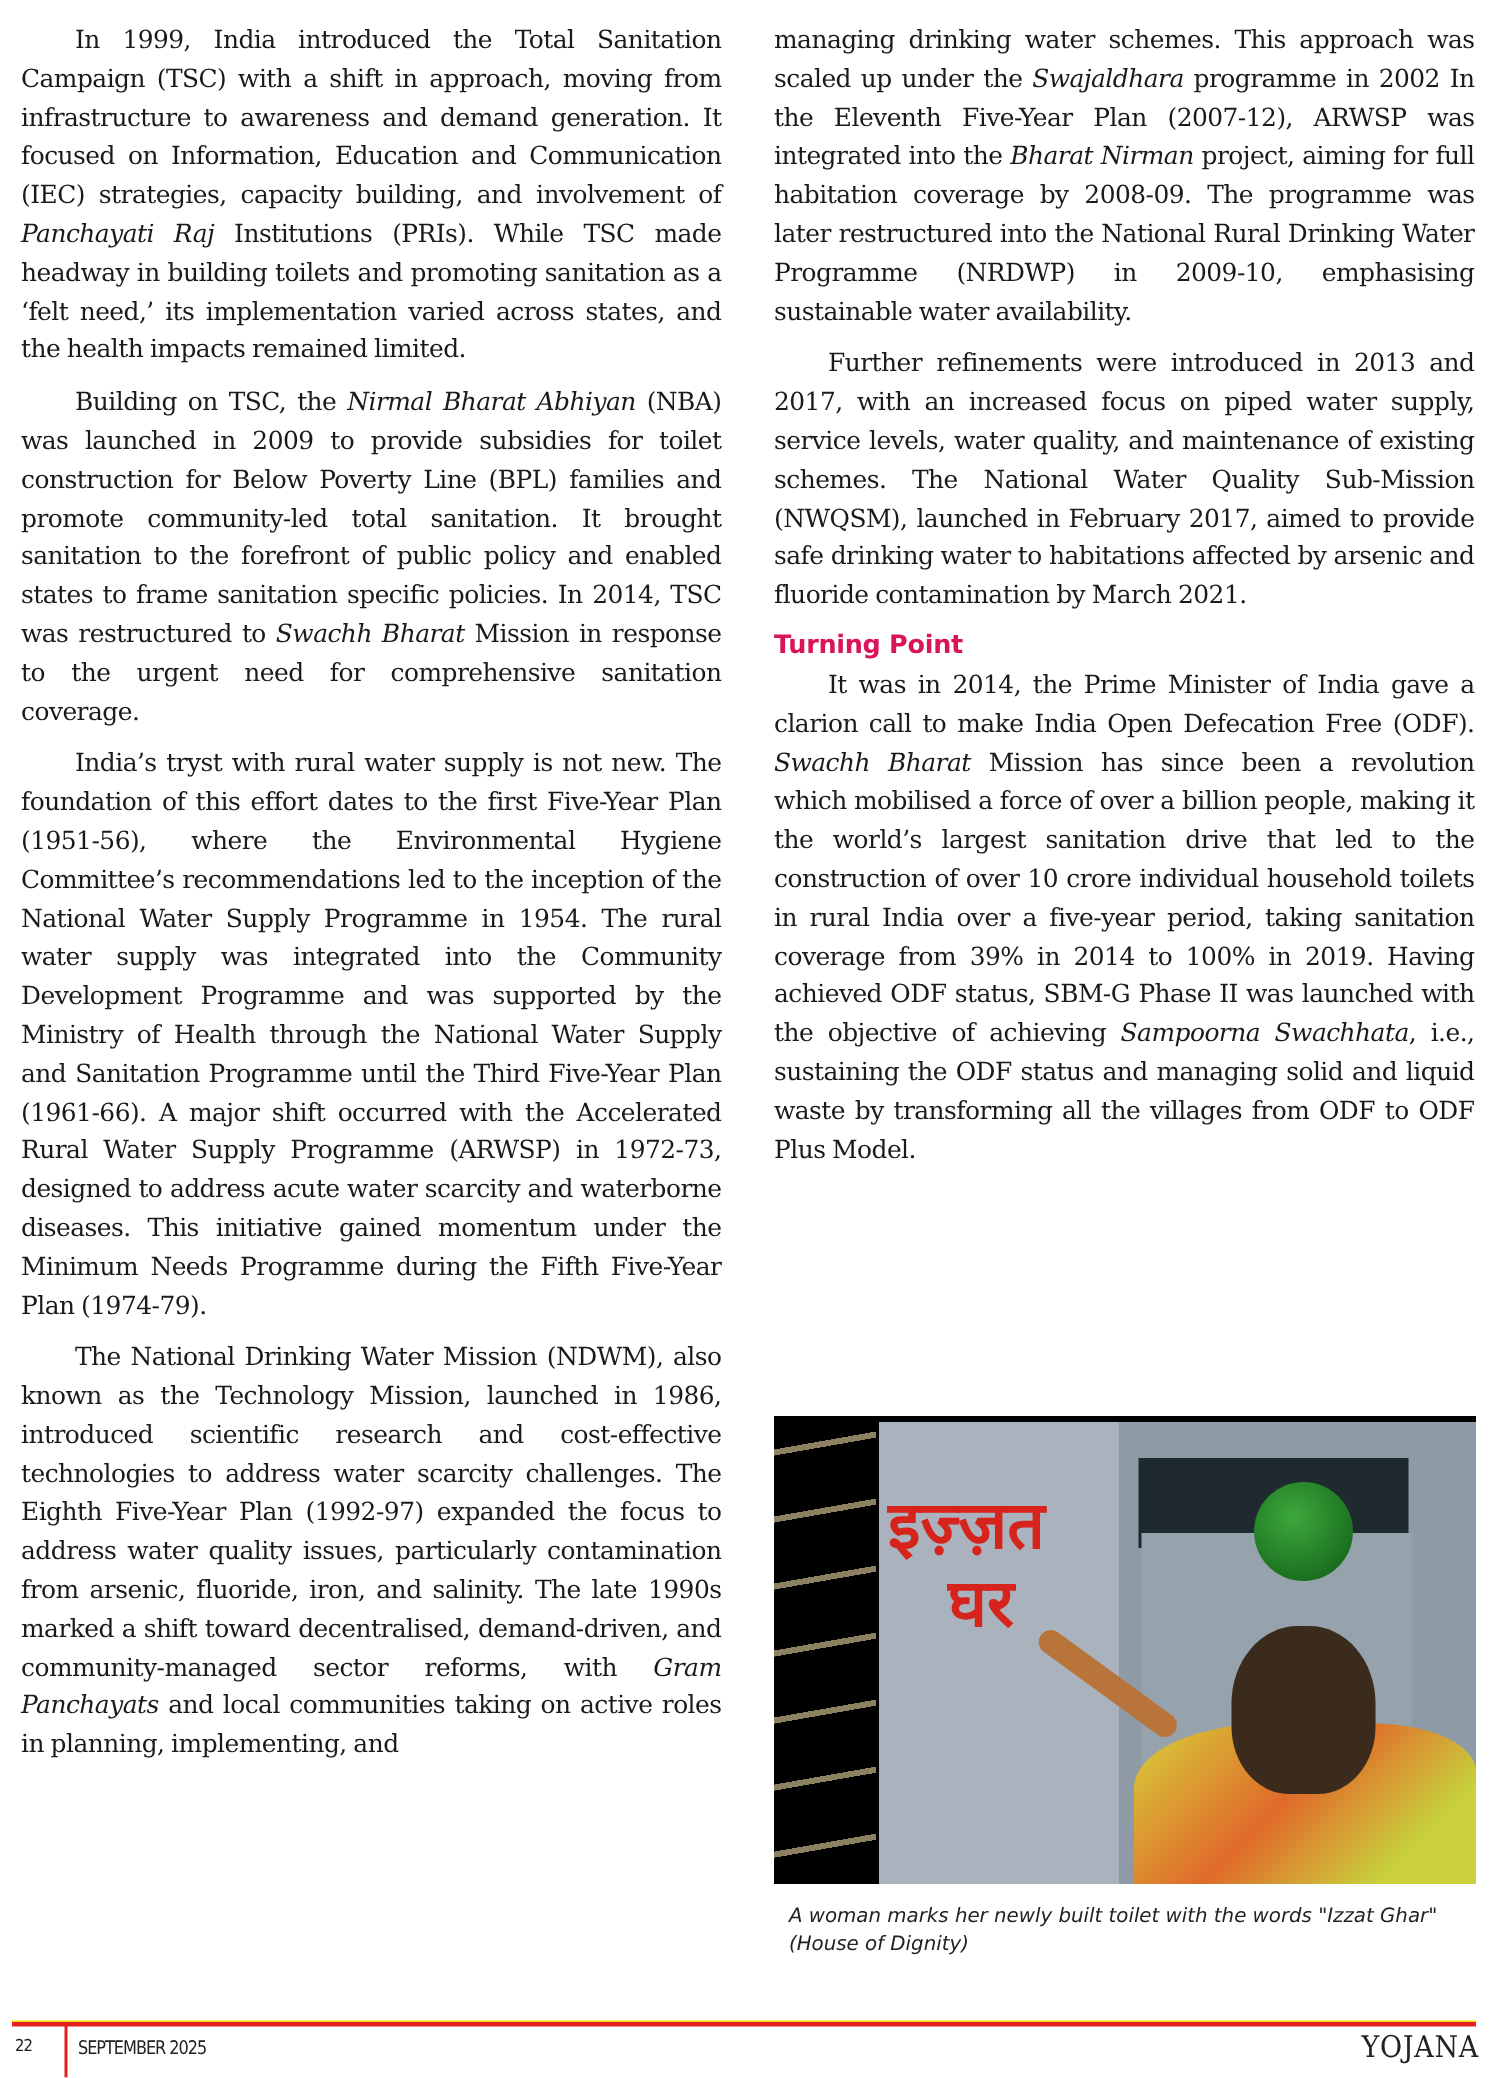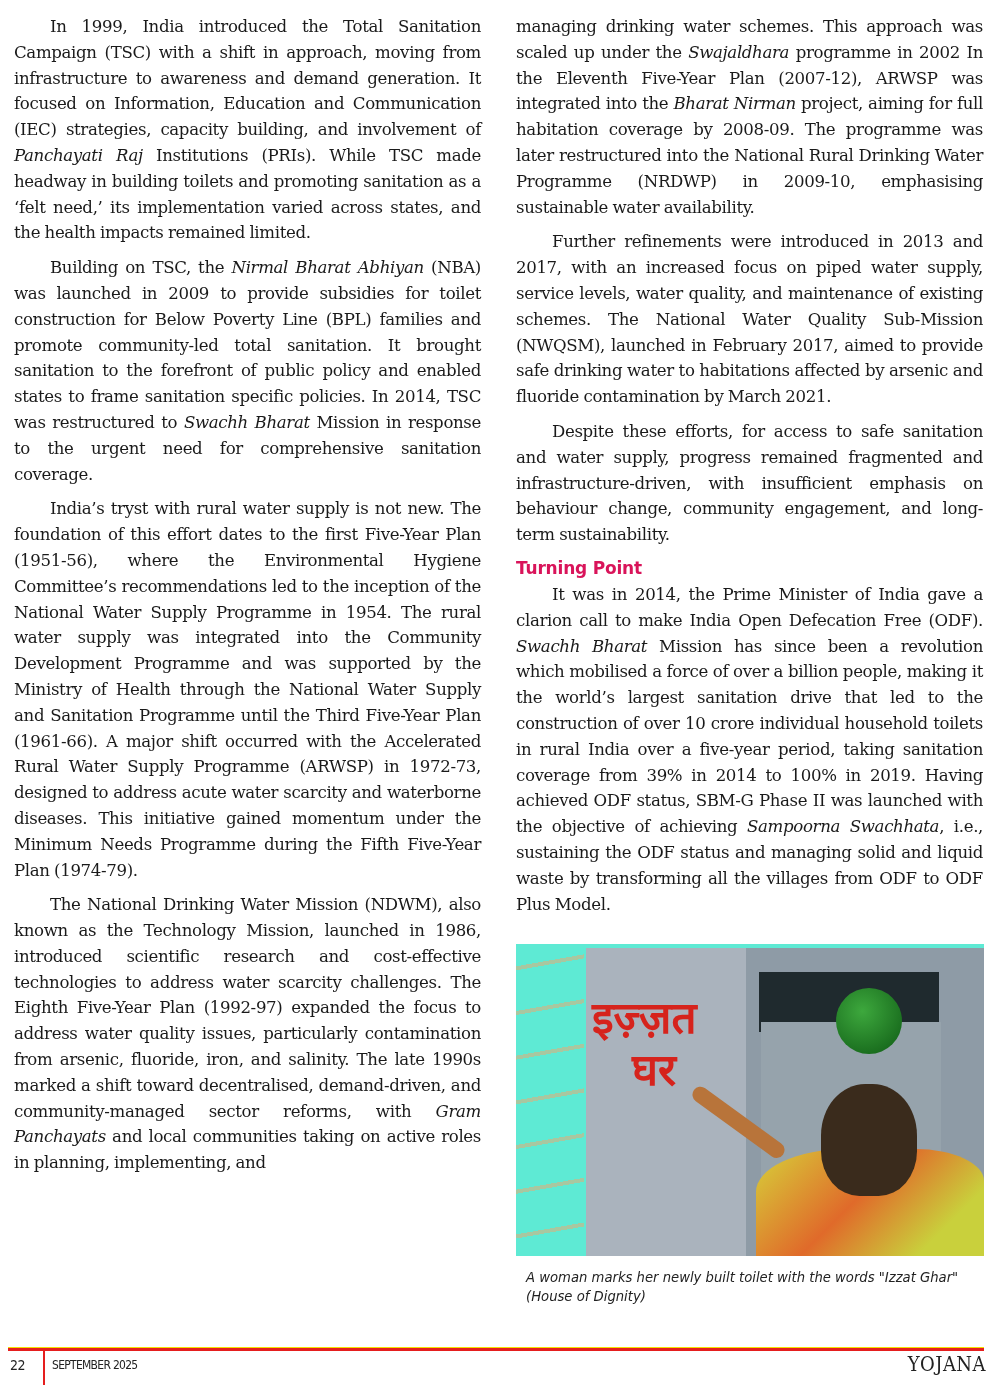--- a/index.html
+++ b/index.html
@@ -8,59 +8,58 @@
   .col { position: absolute; top: 14px; width: 467px; }
   .col-left { left: 14px; }
   .col-right { left: 516px; }
   .para { font-size: 16.6px; line-height: 25.8px; text-align: justify; margin: 0 0 9px 0;
           letter-spacing: -0.35px; word-spacing: -0.5px; hyphens: none; }
   .para.indent { text-indent: 36px; }
   .para em { font-style: italic; }
   .heading { font-family: "DejaVu Sans", "Liberation Sans", sans-serif; font-weight: bold;
              font-size: 17px; color: #d9145a; margin: 10px 0 4px 0; letter-spacing: -0.2px; }
   .figure { position: absolute; left: 516px; top: 944px; width: 468px; }
-  .photo { position: relative; width: 468px; height: 312px; overflow: hidden; background: #5eead4; }
+  .photo { position: relative; width: 468px; height: 312px; overflow: hidden; background: #000000; }
   .photo .wall { position: absolute; left: 70px; top: 4px; width: 160px; height: 308px; background: #aab3bd; }
   .photo .frame { position: absolute; left: 230px; top: 4px; width: 238px; height: 308px; background: #8e9ba6; }
   .photo .window { position: absolute; left: 243px; top: 28px; width: 180px; height: 60px; background: #1f2a2e; }
   .photo .pane { position: absolute; left: 245px; top: 78px; width: 180px; height: 220px; background: #96a3ac; }
   .photo .ball { position: absolute; left: 320px; top: 44px; width: 66px; height: 66px; border-radius: 50%; background: radial-gradient(circle at 40% 35%, #3da83d, #0e5a14); }
   .photo .hindi { position: absolute; left: 76px; top: 48px; font-family: "DejaVu Sans", sans-serif; font-weight: bold; color: #d6231c; font-size: 44px; line-height: 52px; }
   .photo .woman-head { position: absolute; left: 305px; top: 140px; width: 96px; height: 112px; border-radius: 46% 46% 40% 40%; background: #3a2b1c; }
   .photo .woman-body { position: absolute; left: 240px; top: 205px; width: 228px; height: 107px; border-radius: 40% 30% 0 0; background: linear-gradient(135deg, #d6d23a, #e06a2a 45%, #c9d03c 80%); }
   .photo .arm { position: absolute; left: 178px; top: 138px; width: 110px; height: 16px; background: #b8743a; transform: rotate(36deg); transform-origin: left center; border-radius: 8px; }
   .photo .bricks { position: absolute; left: 0; top: 0; width: 68px; height: 312px;
       background: repeating-linear-gradient(170deg, transparent 0 22px, #c8b88a 22px 26px, transparent 26px 44px); opacity: 0.7; }
   .caption { font-family: "DejaVu Sans", "Liberation Sans", sans-serif; font-style: italic; font-size: 13.2px;
              line-height: 19px; color: #222; margin-top: 12px; padding: 0 10px; }
   .footer-rule { position: absolute; left: 8px; top: 1347px; width: 976px; height: 4px;
                  background: linear-gradient(to bottom, #f3e000 0 1px, #e51e1e 1px 4px); }
   .footer-vbar { position: absolute; left: 43px; top: 1349px; width: 2px; height: 36px; background: #e51e1e; }
   .page-num { position: absolute; left: 10px; top: 1357px; font-family: "DejaVu Sans Condensed", "DejaVu Sans", sans-serif;
-              font-size: 14px; color: #222; letter-spacing: -0.6px; }
+              font-size: 11px; color: #222; letter-spacing: -0.6px; }
   .issue-date { position: absolute; left: 52px; top: 1357px; font-family: "DejaVu Sans", sans-serif; font-size: 12.5px;
                 color: #222; letter-spacing: -0.8px; transform: scaleX(0.86); transform-origin: left; }
   .brand { position: absolute; right: 14px; top: 1352px; font-family: "DejaVu Serif", serif; font-size: 20px;
            letter-spacing: 0.5px; color: #222; transform: scaleX(0.9); transform-origin: right; }
 </style>
 </head>
 <body>
 
 <div class="col col-left">
     <p class="para indent"><span>In 1999, India introduced the Total Sanitation Campaign (TSC) with a shift in approach, moving from infrastructure to awareness and demand generation. It focused on Information, Education and Communication (IEC) strategies, capacity building, and involvement of </span><em>Panchayati Raj</em><span> Institutions (PRIs). While TSC made headway in building toilets and promoting sanitation as a ‘felt need,’ its implementation varied across states, and the health impacts remained limited.</span></p>
     <p class="para indent"><span>Building on TSC, the </span><em>Nirmal Bharat Abhiyan</em><span> (NBA) was launched in 2009 to provide subsidies for toilet construction for Below Poverty Line (BPL) families and promote community-led total sanitation. It brought sanitation to the forefront of public policy and enabled states to frame sanitation specific policies. In 2014, TSC was restructured to </span><em>Swachh Bharat</em><span> Mission in response to the urgent need for comprehensive sanitation coverage.</span></p>
     <p class="para indent"><span>India’s tryst with rural water supply is not new. The foundation of this effort dates to the first Five-Year Plan (1951-56), where the Environmental Hygiene Committee’s recommendations led to the inception of the National Water Supply Programme in 1954. The rural water supply was integrated into the Community Development Programme and was supported by the Ministry of Health through the National Water Supply and Sanitation Programme until the Third Five-Year Plan (1961-66). A major shift occurred with the Accelerated Rural Water Supply Programme (ARWSP) in 1972-73, designed to address acute water scarcity and waterborne diseases. This initiative gained momentum under the Minimum Needs Programme during the Fifth Five-Year Plan (1974-79).</span></p>
     <p class="para indent"><span>The National Drinking Water Mission (NDWM), also known as the Technology Mission, launched in 1986, introduced scientific research and cost-effective technologies to address water scarcity challenges. The Eighth Five-Year Plan (1992-97) expanded the focus to address water quality issues, particularly contamination from arsenic, fluoride, iron, and salinity. The late 1990s marked a shift toward decentralised, demand-driven, and community-managed sector reforms, with </span><em>Gram Panchayats</em><span> and local communities taking on active roles in planning, implementing, and</span></p>
   </div>
 
 <div class="col col-right">
   <div>
       <p class="para"><span>managing drinking water schemes. This approach was scaled up under the </span><em>Swajaldhara</em><span> programme in 2002 In the Eleventh Five-Year Plan (2007-12), ARWSP was integrated into the </span><em>Bharat Nirman</em><span> project, aiming for full habitation coverage by 2008-09. The programme was later restructured into the National Rural Drinking Water Programme (NRDWP) in 2009-10, emphasising sustainable water availability.</span></p>
       <p class="para indent"><span>Further refinements were introduced in 2013 and 2017, with an increased focus on piped water supply, service levels, water quality, and maintenance of existing schemes. The National Water Quality Sub-Mission (NWQSM), launched in February 2017, aimed to provide safe drinking water to habitations affected by arsenic and fluoride contamination by March 2021.</span></p>
-      <p class="para indent"><span>Despite these efforts, for access to safe sanitation and water supply, progress remained fragmented and infrastructure-driven, with insufficient emphasis on behaviour change, community engagement, and long-term sustainability.</span></p>
     </div>
   <div class="heading">Turning Point</div>
   <div>
       <p class="para indent"><span>It was in 2014, the Prime Minister of India gave a clarion call to make India Open Defecation Free (ODF). </span><em>Swachh Bharat</em><span> Mission has since been a revolution which mobilised a force of over a billion people, making it the world’s largest sanitation drive that led to the construction of over 10 crore individual household toilets in rural India over a five-year period, taking sanitation coverage from 39% in 2014 to 100% in 2019. Having achieved ODF status, SBM-G Phase II was launched with the objective of achieving </span><em>Sampoorna Swachhata</em><span>, i.e., sustaining the ODF status and managing solid and liquid waste by transforming all the villages from ODF to ODF Plus Model.</span></p>
     </div>
 </div>
 
 <div class="figure">
   <div class="photo">
     <div class="bricks"></div>

